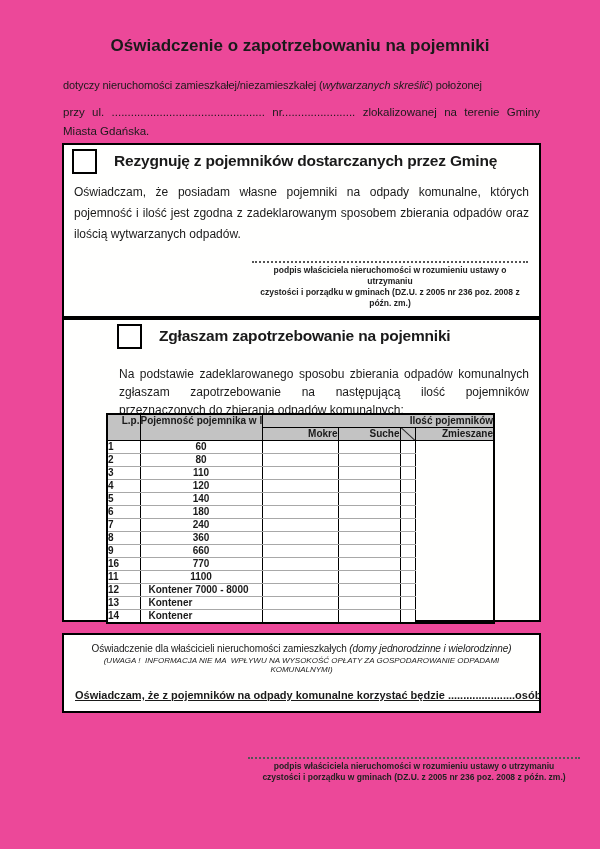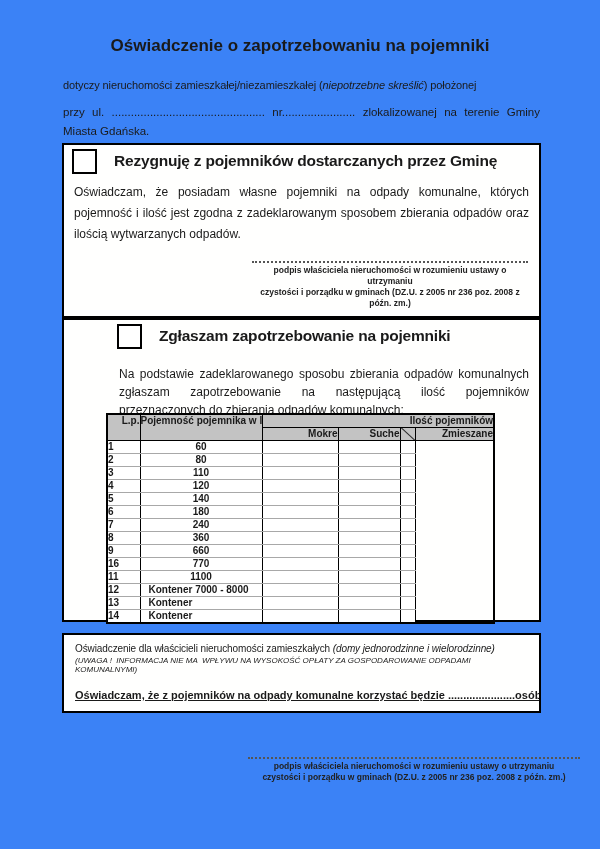--- a/index.html
+++ b/index.html
@@ -1,20 +1,20 @@
 <!DOCTYPE html>
 <html><head>
 <meta charset="utf-8">
 <style>
   * { box-sizing: border-box; margin: 0; padding: 0; }
   html, body { background: #fdfdfc; }
   .page {
     position: relative;
     width: 600px; height: 849px;
-    background: #3b82f6;
+    background: #ec4899;
     font-family: "Liberation Sans", sans-serif;
     color: #1a1a1a;
     overflow: hidden;
   }
   .title {
     position: absolute; top: 36px; left: 0; width: 100%;
     text-align: center; font-size: 17px; font-weight: bold;
   }
   .intro {
     position: absolute; top: 79px; left: 63px; width: 478px;
@@ -27,21 +27,21 @@
   .addr2 {
     position: absolute; top: 125px; left: 63px; width: 477px;
     font-size: 11.5px;
   }
   .box {
     position: absolute; left: 62px; width: 479px;
     border: 2px solid #000; background: #fffffe;
   }
   .box1 { top: 143px; height: 175px; }
   .box2 { top: 318px; height: 304px; padding-left: 45px; }
-  .box3 { top: 633px; height: 80px; overflow: hidden; }
+  .box3 { top: 633px; height: 80px; overflow: hidden; text-align: center; }
   .box-head { display: flex; align-items: flex-start; gap: 17px; padding: 4px 8px 0 8px; }
   .checkbox { width: 25px; height: 25px; border: 2.5px solid #000; background: #fff; flex: none; }
   .box-heading { font-size: 15.5px; font-weight: bold; letter-spacing: -0.2px; padding-top: 3px; white-space: nowrap; }
   .box-body {
     margin: 8px 10px 0 10px; font-size: 12px; line-height: 21px;
     text-align: justify;
   }
   .box2 .box-body { line-height: 18px; margin-top: 16px; }
   .sig { text-align: center; font-size: 8.5px; line-height: 11px; color: #222; font-weight: bold; }
   .sig-line { border-top: 2px dotted #555; margin-bottom: 2px; }
@@ -83,21 +83,21 @@
     text-decoration: underline; white-space: nowrap;
   }
 </style>
 </head>
 <body>
 
 <div class="page">
 
   <div class="title">Oświadczenie o zapotrzebowaniu na pojemniki</div>
 
-  <div class="intro"><span>dotyczy nieruchomości zamieszkałej/niezamieszkałej (</span><i>niepotrzebne skreślić</i><span>) położonej</span></div>
+  <div class="intro"><span>dotyczy nieruchomości zamieszkałej/niezamieszkałej (</span><i>wytwarzanych skreślić</i><span>) położonej</span></div>
 
   <div class="addr1">przy ul. ................................................ nr....................... zlokalizowanej na terenie Gminy</div>
   <div class="addr2">Miasta Gdańska.</div>
 
   <section class="box box1">
     <div class="box-head">
       <span class="checkbox"></span>
       <div class="box-heading">Rezygnuję z pojemników dostarczanych przez Gminę</div>
     </div>
     <p class="box-body">Oświadczam, że posiadam własne pojemniki na odpady komunalne, których pojemność i ilość jest zgodna z zadeklarowanym sposobem zbierania odpadów oraz ilością wytwarzanych odpadów.</p>

